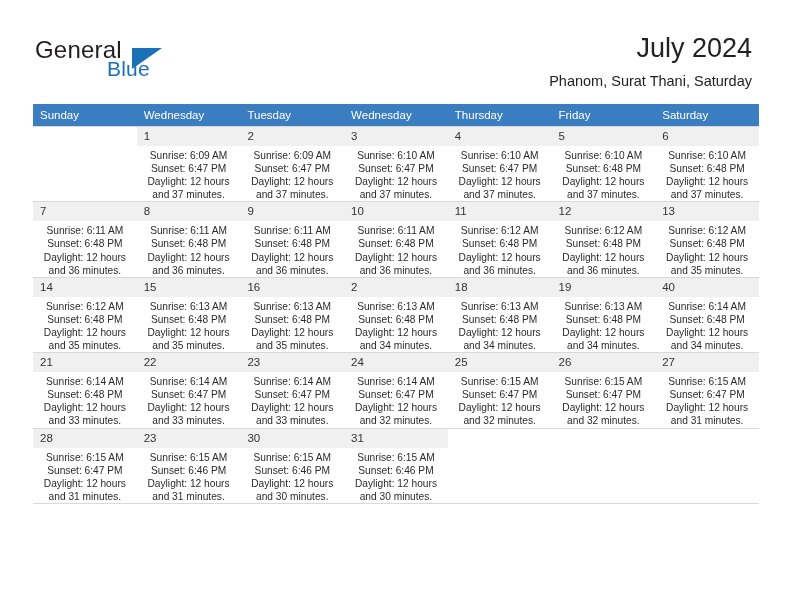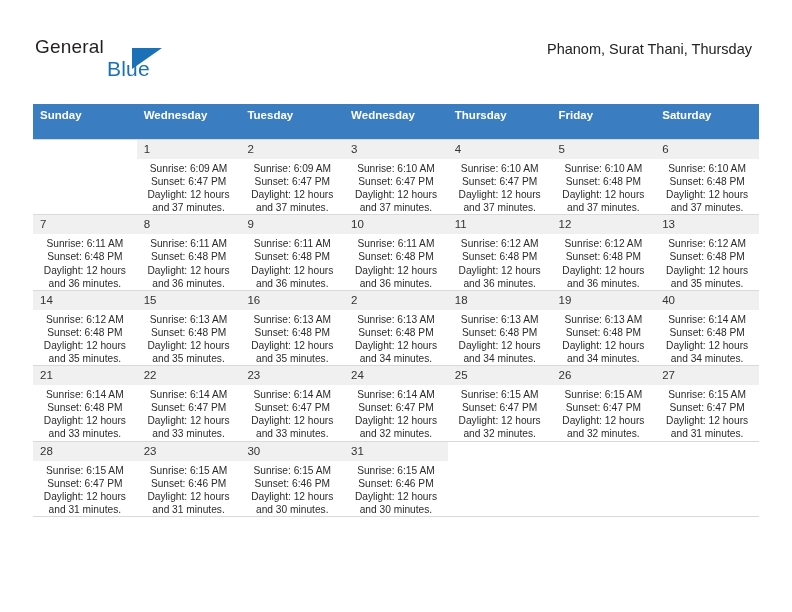--- a/index.html
+++ b/index.html
@@ -33,21 +33,21 @@
     position: absolute;
     left: 35px;
     top: 36px;
     width: 200px;
     height: 52px;
   }
   .brand-general {
     position: absolute;
     left: 0;
     top: 0;
-    font-size: 19px;
+    font-size: 24px;
     letter-spacing: 0.2px;
     color: #231f20;
     font-family: "Liberation Sans", sans-serif;
   }
   .brand-blue {
     position: absolute;
     left: 72px;
     top: 21px;
     font-size: 21px;
     letter-spacing: 0.2px;
@@ -91,23 +91,23 @@
     left: 33px;
     top: 104px;
     width: 726px;
     border-collapse: collapse;
     table-layout: fixed;
   }
   .calendar th {
     background: #3a7dc0;
     color: #ffffff;
     font-size: 11.5px;
-    font-weight: bold;
+    font-weight: normal;
     text-align: left;
-    padding: 5px 0 18px 7px;
+    padding: 5px 0 5px 7px;
     height: 12px;
     border: none;
   }
   .calendar td {
     width: 103.7px;
     height: 74px;
     vertical-align: top;
     padding: 0;
     border-top: 1px solid #d9d9d9;
     border-bottom: 1px solid #d9d9d9;
@@ -151,21 +151,22 @@
 
   <div class="header">
 
     <div class="brand">
       <span class="brand-general">General</span>
       <span class="brand-triangle"></span>
       <span class="brand-blue">Blue</span>
     </div>
 
     <div class="title-block">
-      <div class="cal-subtitle">Phanom, Surat Thani, Thursday</div>
+      <div class="cal-title">July 2024</div>
+      <div class="cal-subtitle">Phanom, Surat Thani, Saturday</div>
     </div>
 
   </div>
 
   <table class="calendar">
     <thead>
       <tr>
         <th>Sunday</th>
         <th>Wednesday</th>
         <th>Tuesday</th>

